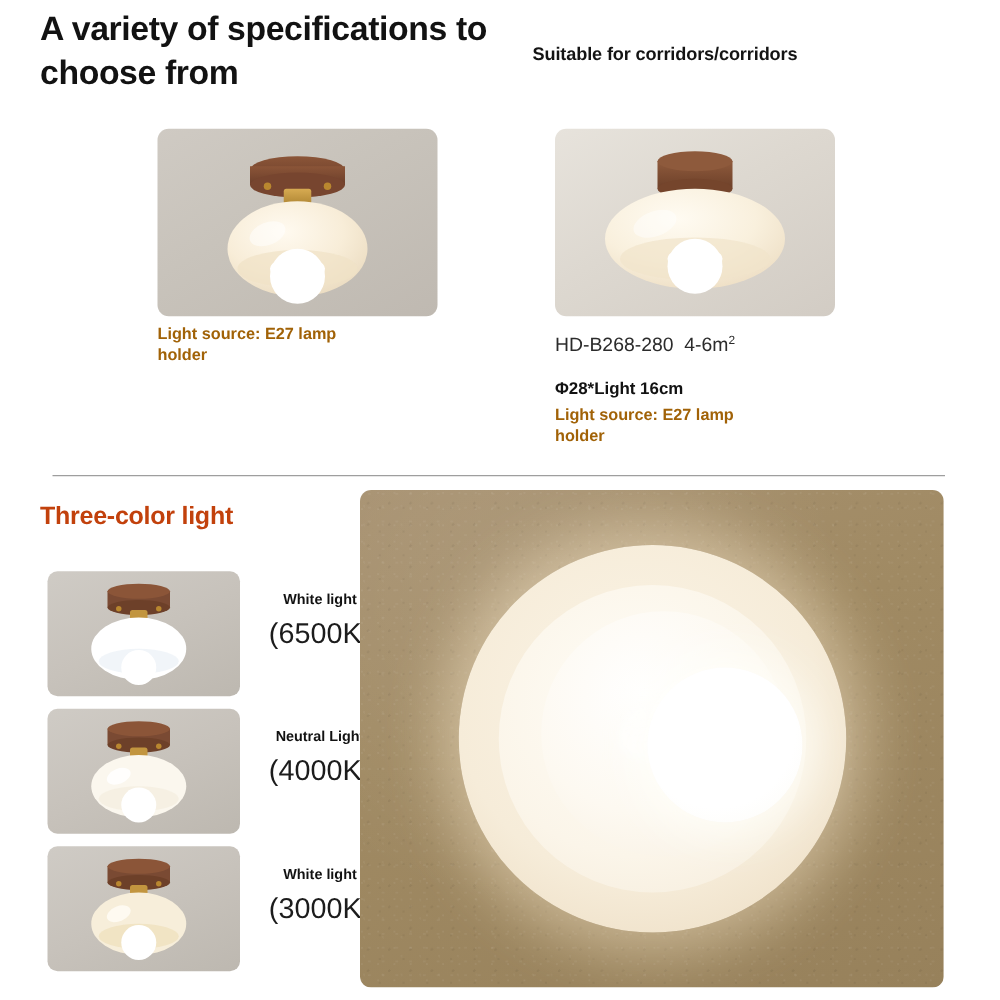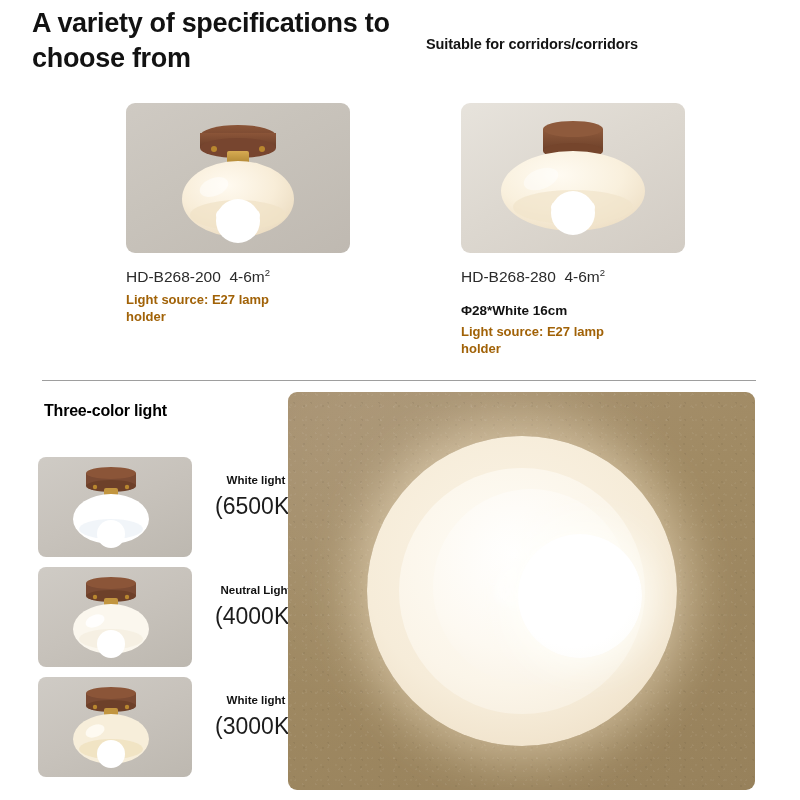--- a/index.html
+++ b/index.html
@@ -19,21 +19,21 @@
   }
   .sub-heading {
     position: absolute; left: 426px; top: 36px;
     font-size: 14.5px; font-weight: 700; color: #141414;
     letter-spacing: -0.1px;
   }
 
   
   .spec-col { position: absolute; }
   .spec-col.left  { left: 126px; top: 103px; width: 310px; }
-  .spec-col.right { left: 461px; top: 103px; width: 310px; }
+  .spec-col.right { left: 444px; top: 103px; width: 310px; }
 
   .photo-card {
     width: 224px; height: 150px;
     border-radius: 9px;
     position: relative; overflow: hidden;
     background: linear-gradient(150deg,#cfcac3 0%, #c8c3bb 42%, #bfb9b1 100%);
   }
   .photo-card.wide { width: 224px; height: 150px;
     background: linear-gradient(150deg,#e7e3dc 0%, #ddd8d0 45%, #d2ccc4 100%); }
 
@@ -51,22 +51,22 @@
   }
 
   
   .divider {
     position: absolute; left: 42px; top: 380px; width: 714px; height: 1px;
     background: #9e9e9e;
   }
 
   
   .tri-heading {
-    position: absolute; left: 44px; top: 402px;
-    font-size: 16px; font-weight: 700; color: #000000; letter-spacing: -0.2px;
+    position: absolute; left: 32px; top: 402px;
+    font-size: 20px; font-weight: 700; color: #c2410c; letter-spacing: -0.2px;
   }
   .tri-row { position: absolute; left: 38px; width: 250px; height: 100px; padding-left: 46px; }
   .tri-row.r0 { top: 457px; }
   .tri-row.r1 { top: 567px; }
   .tri-row.r2 { top: 677px; }
 
   .tri-thumb {
     position: absolute; left: 0; top: 0; width: 154px; height: 100px;
     border-radius: 8px; overflow: hidden;
     background: linear-gradient(155deg,#cfcbc5 0%, #c7c2bb 50%, #bdb8b0 100%);
@@ -170,23 +170,20 @@
         <circle cx="136" cy="46" r="3" fill="#b9872f"></circle>
         <rect x="101" y="48" width="22" height="15" rx="2" fill="url(#b1)"></rect>
         <ellipse cx="112" cy="63" rx="11" ry="3.4" fill="#b08431"></ellipse>
         <ellipse cx="112" cy="96" rx="56" ry="38" fill="url(#g1)"></ellipse>
         <ellipse cx="112" cy="112" rx="48" ry="15" fill="#f0e2c6" opacity=".72"></ellipse>
         <ellipse cx="88" cy="84" rx="15" ry="9" fill="#ffffff" opacity=".5" transform="rotate(-22 88 84)"></ellipse>
         <circle cx="112" cy="118" r="22" fill="#ffffff"></circle>
         <ellipse cx="112" cy="112" rx="22" ry="10" fill="#ffffff"></ellipse>
       </svg>
     </div>
-    <div class="model-line">
-      <span>HD-B268-200</span>&nbsp;&nbsp;<span>4-6m</span><sup>2</sup>
-    </div>
     <div class="src-line">Light source: E27 lamp holder</div>
   </div>
 
   <div class="spec-col right">
     <div class="photo-card wide">
       <svg class="lamp" viewBox="0 0 224 150" preserveAspectRatio="xMidYMid meet">
         <defs>
           <radialGradient id="g2" cx="40%" cy="30%" r="80%">
             <stop offset="0%" stop-color="#fffbf2"></stop>
               <stop offset="55%" stop-color="#f9f0dd"></stop>
@@ -203,21 +200,21 @@
         <ellipse cx="112" cy="88" rx="72" ry="40" fill="url(#g2)"></ellipse>
         <ellipse cx="112" cy="104" rx="60" ry="17" fill="#f1e4ca" opacity=".7"></ellipse>
         <ellipse cx="80" cy="76" rx="18" ry="10" fill="#ffffff" opacity=".45" transform="rotate(-20 80 76)"></ellipse>
         <circle cx="112" cy="110" r="22" fill="#ffffff"></circle>
         <ellipse cx="112" cy="104" rx="22" ry="10" fill="#ffffff"></ellipse>
       </svg>
     </div>
     <div class="model-line">
       <span>HD-B268-280</span>&nbsp;&nbsp;<span>4-6m</span><sup>2</sup>
     </div>
-    <div class="dim-line">Φ28*White 16cm</div>
+    <div class="dim-line">Φ28*Light 16cm</div>
     <div class="src-line">Light source: E27 lamp holder</div>
   </div>
 
   <div class="divider"></div>
 
   <div class="tri-heading">Three-color light</div>
 
   <div class="tri-row r0">
     <div class="tri-thumb">
       <svg class="lamp" viewBox="0 0 154 100" preserveAspectRatio="xMidYMid meet">

